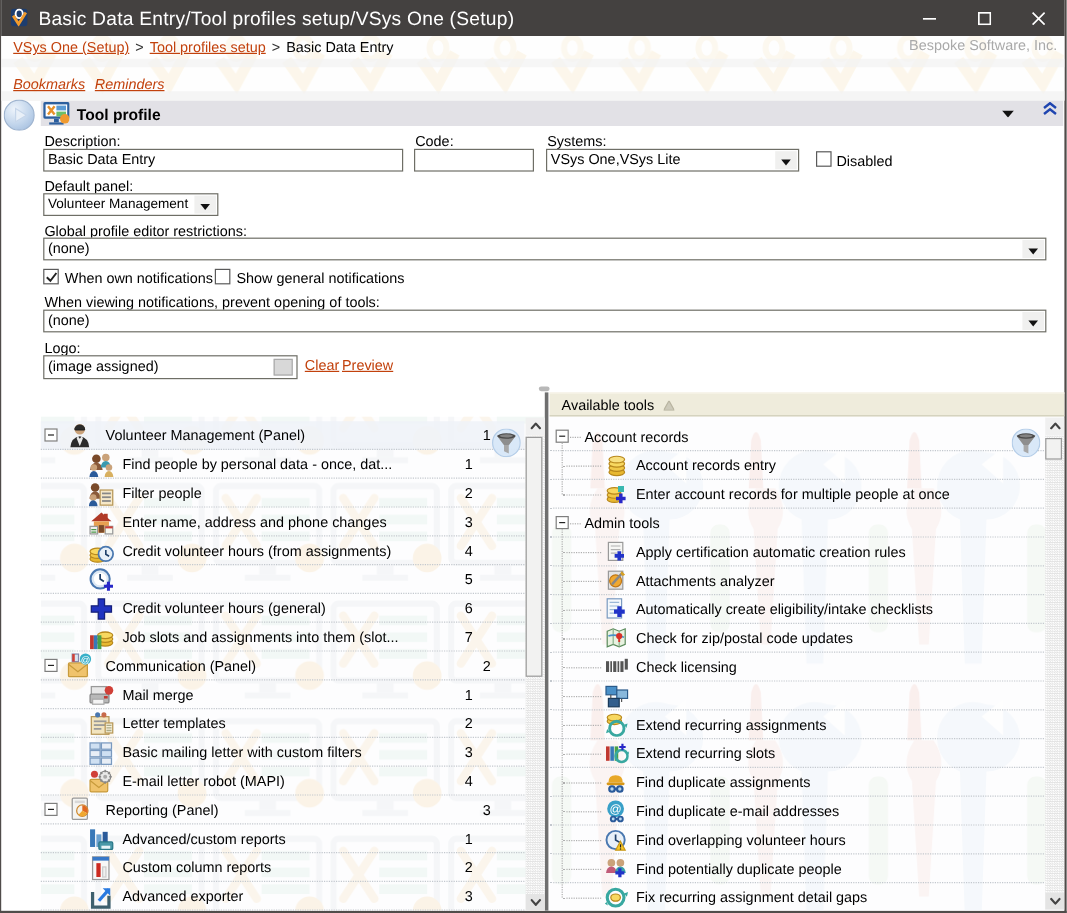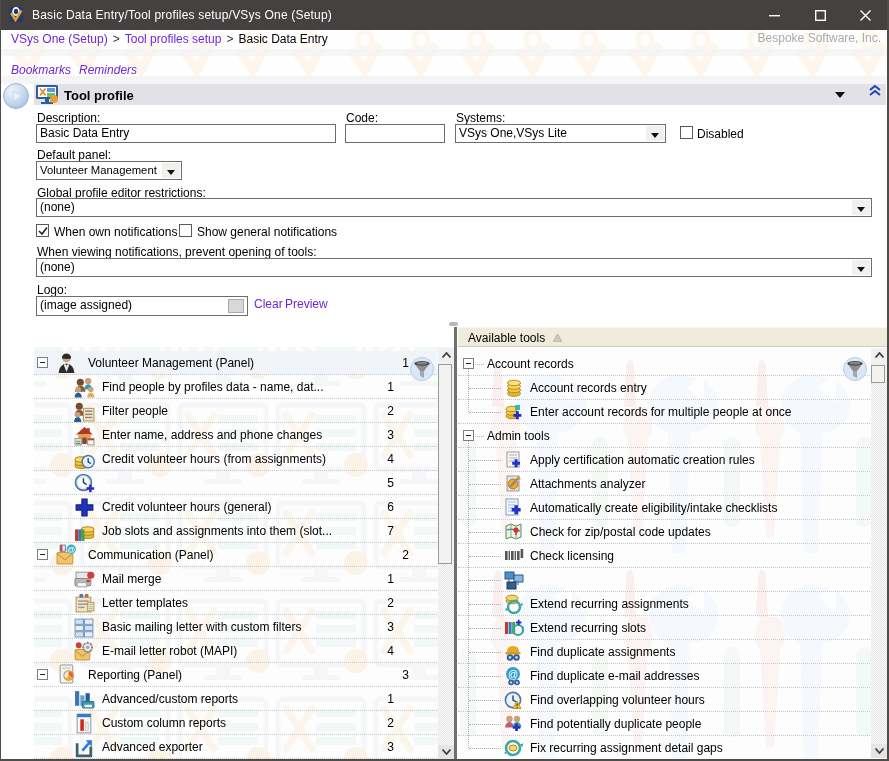--- a/index.html
+++ b/index.html
@@ -1,23 +1,23 @@
 <!DOCTYPE html>
 <html><head><meta charset="utf-8"><style>
 *{margin:0;padding:0;box-sizing:border-box}
 html,body{width:889px;height:761px;overflow:hidden}
 body{font-family:"Liberation Sans",sans-serif;font-size:12px;color:#000}
 #win{position:relative;width:889px;height:761px;background:#fff;overflow:hidden;
  border-left:1px solid #504c4a;border-right:2px solid #504c4a;border-bottom:2px solid #504c4a}
 .abs{position:absolute}
 
 #tbar{position:absolute;left:-1px;top:0;width:889px;height:30px;background:#444140;color:#fff}
-#tbar .ttl{position:absolute;left:32px;top:8px;font-size:12px;letter-spacing:.2px}
-
-.lnk{color:#6d28d9;}
+#tbar .ttl{position:absolute;left:32px;top:8px;font-size:16px;letter-spacing:.2px}
+
+.lnk{color:#c2410c;text-decoration:underline}
 .itl{font-style:italic}
 
 .lbl{position:absolute;font-size:12px;white-space:nowrap}
 .inp{position:absolute;background:#fff;border:1px solid #6e6e66;font-size:12px;line-height:17px;padding-left:3px;white-space:nowrap;overflow:hidden}
 .dda{position:absolute;top:1px;bottom:1px;right:1px;width:18px;background:#f0f0ef}
 .dda:after{content:"";position:absolute;left:5px;top:7px;border:4px solid transparent;border-top:5px solid #111}
 .cb{position:absolute;width:13px;height:13px;background:#fff;border:1px solid #5a5a5a}
 
 .hdr{position:absolute;background:#efecdc;border-top:1px solid #f8f6ec;border-bottom:1px solid #cfccb8;font-size:12px}
 .row{position:absolute;height:24px;font-size:12px;white-space:nowrap}
@@ -195,21 +195,21 @@
         <svg class="ic" style="left:40px;top:2px" width="21" height="21" viewBox="0 0 20 20">
           <circle cx="6" cy="5" r="3.4" fill="#7a4a2a"></circle>
           <path d="M1 14 q0.6 -5.5 5 -6 q4.4 0.5 5 6 z" fill="#8a5a3a"></path>
           <circle cx="13.5" cy="4" r="3" fill="#caa27a"></circle>
           <path d="M9.5 12 q0.5 -5 4 -5.2 q3.5 0.2 4 5.2 z" fill="#3a9ab0"></path>
           <circle cx="4" cy="12" r="2.6" fill="#caa27a"></circle>
           <path d="M0.5 19.5 q0.4 -4.6 3.5 -4.8 q3.1 0.2 3.5 4.8 z" fill="#2a5a9a"></path>
           <circle cx="16" cy="12" r="2.6" fill="#caa27a"></circle>
           <path d="M12.5 19.5 q0.4 -4.6 3.5 -4.8 q3.1 0.2 3.5 4.8 z" fill="#d8b060"></path>
         </svg>
-        <span class="itxt" style="left:68px">Find people by profiles data - name, dat...</span>
+        <span class="itxt" style="left:68px">Find people by personal data - once, dat...</span>
         <span class="ord" style="left:340px;top:5px">1</span>
         <span class="sep" style="left:0;top:23px;width:403px"></span>
       </div>
 <div class="row" style="left:33px;top:399px;width:420px">
         <svg class="ic" style="left:40px;top:2px" width="21" height="21" viewBox="0 0 20 20">
           <circle cx="5" cy="5" r="3.4" fill="#7a4a2a"></circle>
           <path d="M0.5 14 q0.6 -5.5 4.5 -6 q3.9 0.5 4.5 6 z" fill="#8a5a3a"></path>
           <circle cx="3.5" cy="13" r="2.6" fill="#caa27a"></circle>
           <path d="M0 20 q0.4 -4.6 3.5 -4.8 q3.1 0.2 3.5 4.8 z" fill="#2a5a9a"></path>
           <rect x="9" y="7" width="10" height="12" fill="#f6e8c8" stroke="#b89858"></rect>

